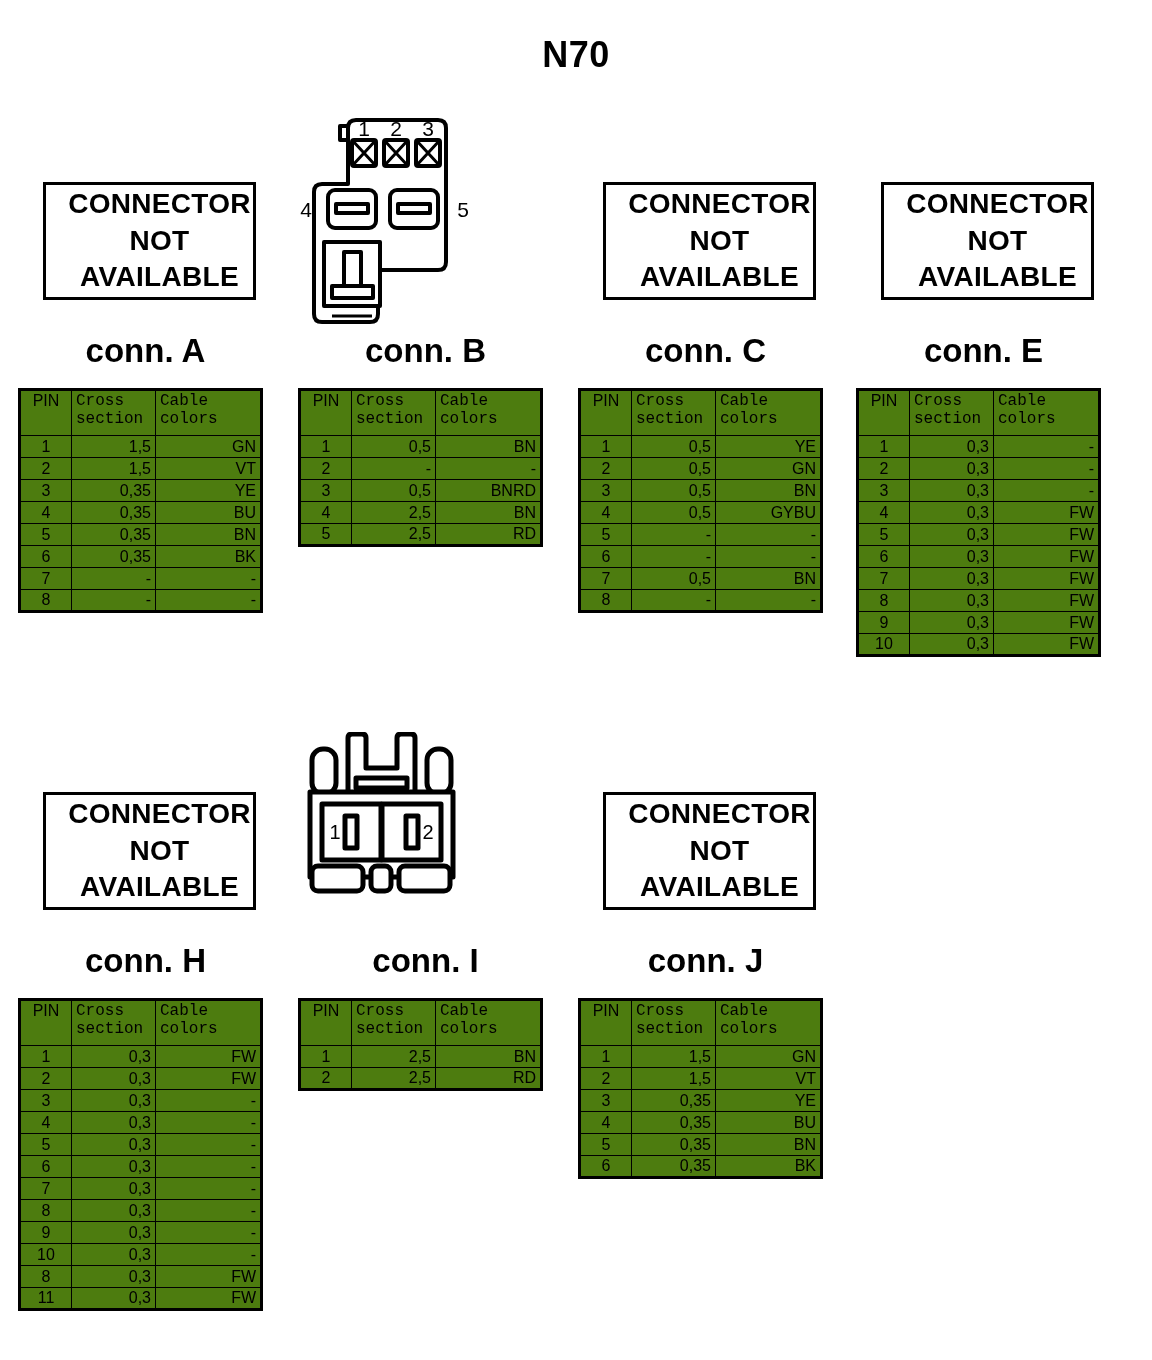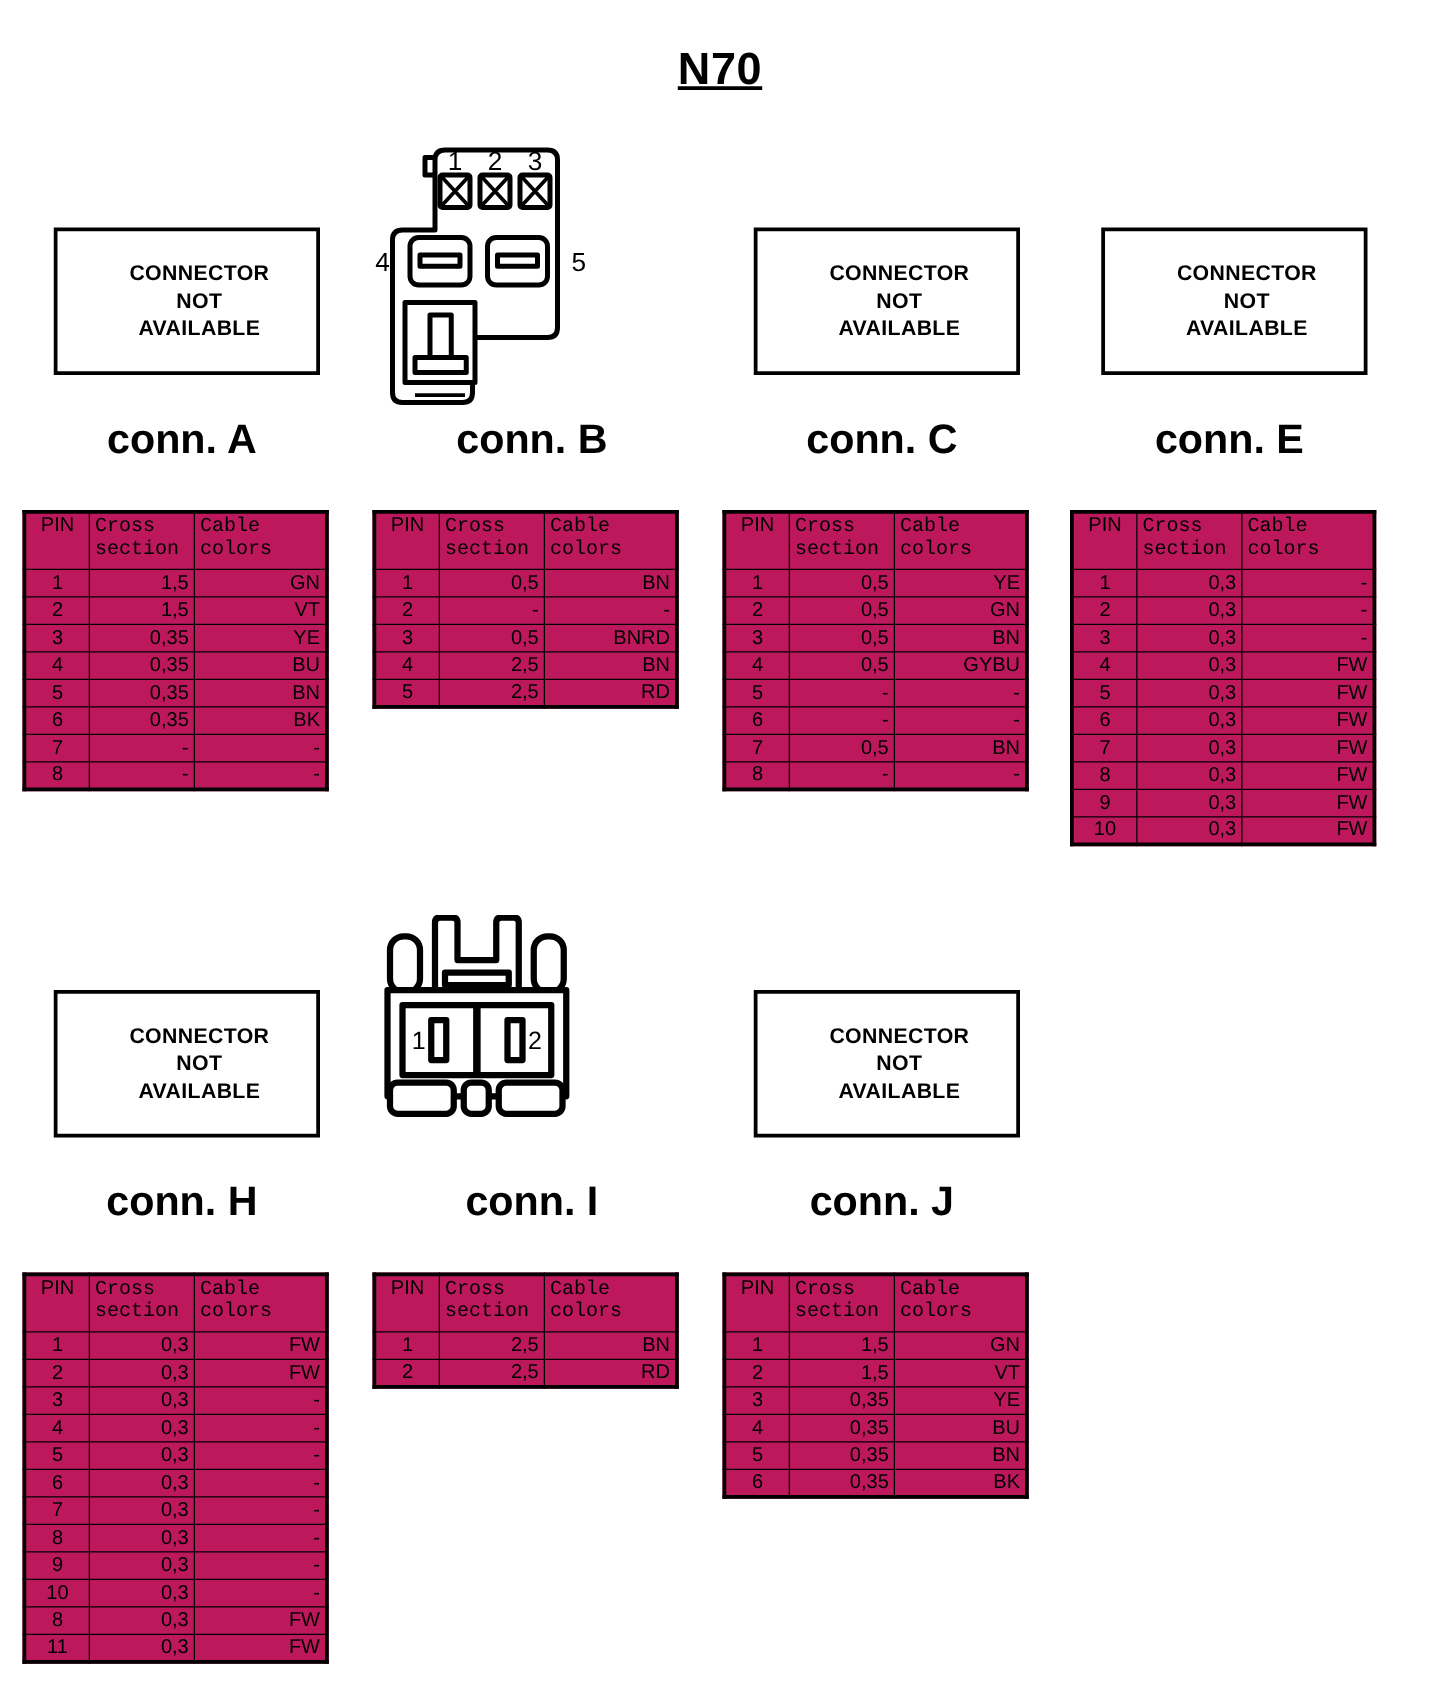--- a/index.html
+++ b/index.html
@@ -7,21 +7,21 @@
     width:1152px;height:1360px;
     background:#ffffff;
     font-family:"Liberation Sans", sans-serif;
     color:#000000;
     position:relative;
     overflow:hidden;
   }
   .page-title{
     position:absolute;top:34px;left:0;width:1152px;
     text-align:center;
-    font-size:36px;font-weight:bold;letter-spacing:0.5px;text-decoration:underline;
+    font-size:36px;font-weight:bold;letter-spacing:0.5px;
   }
 
   
   .row{position:absolute;left:0;width:1152px;}
   .row-1{top:110px;}
   .row-2{top:720px;}
 
   .cell{position:absolute;top:0;width:280px;}
   .cell.c0{left:18px;}
   .cell.c1{left:298px;}
@@ -32,40 +32,39 @@
   .na-box{
     position:absolute;top:72px;left:25px;
     width:213px;height:118px;
     border:3px solid #000;
     box-sizing:border-box;
     display:flex;flex-direction:column;
     align-items:center;justify-content:center;
     line-height:1.30;
   }
   .na-box span{
-    display:block;font-size:17px;font-weight:bold;
+    display:block;font-size:28px;font-weight:bold;
     letter-spacing:0.3px;
     margin-left:20px;
   }
 
   
   .conn-label{
     position:absolute;top:222px;left:0;width:255px;
     text-align:center;
     font-size:33px;font-weight:bold;
   }
 
   
   .pin-table{
     position:absolute;top:278px;left:18px;
     border-collapse:collapse;
     border:3px solid #000;
     font-size:16px;
-    background:#be185d;
-    margin-top:20px;
+    background:#4d7c0f;
   }
   .cell .pin-table{left:0px;}
   .pin-table td,.pin-table th{
     border:1px solid #000;
     padding:0 4px;
     height:22px;
     font-weight:normal;
     box-sizing:border-box;
   }
   .pin-table th{

